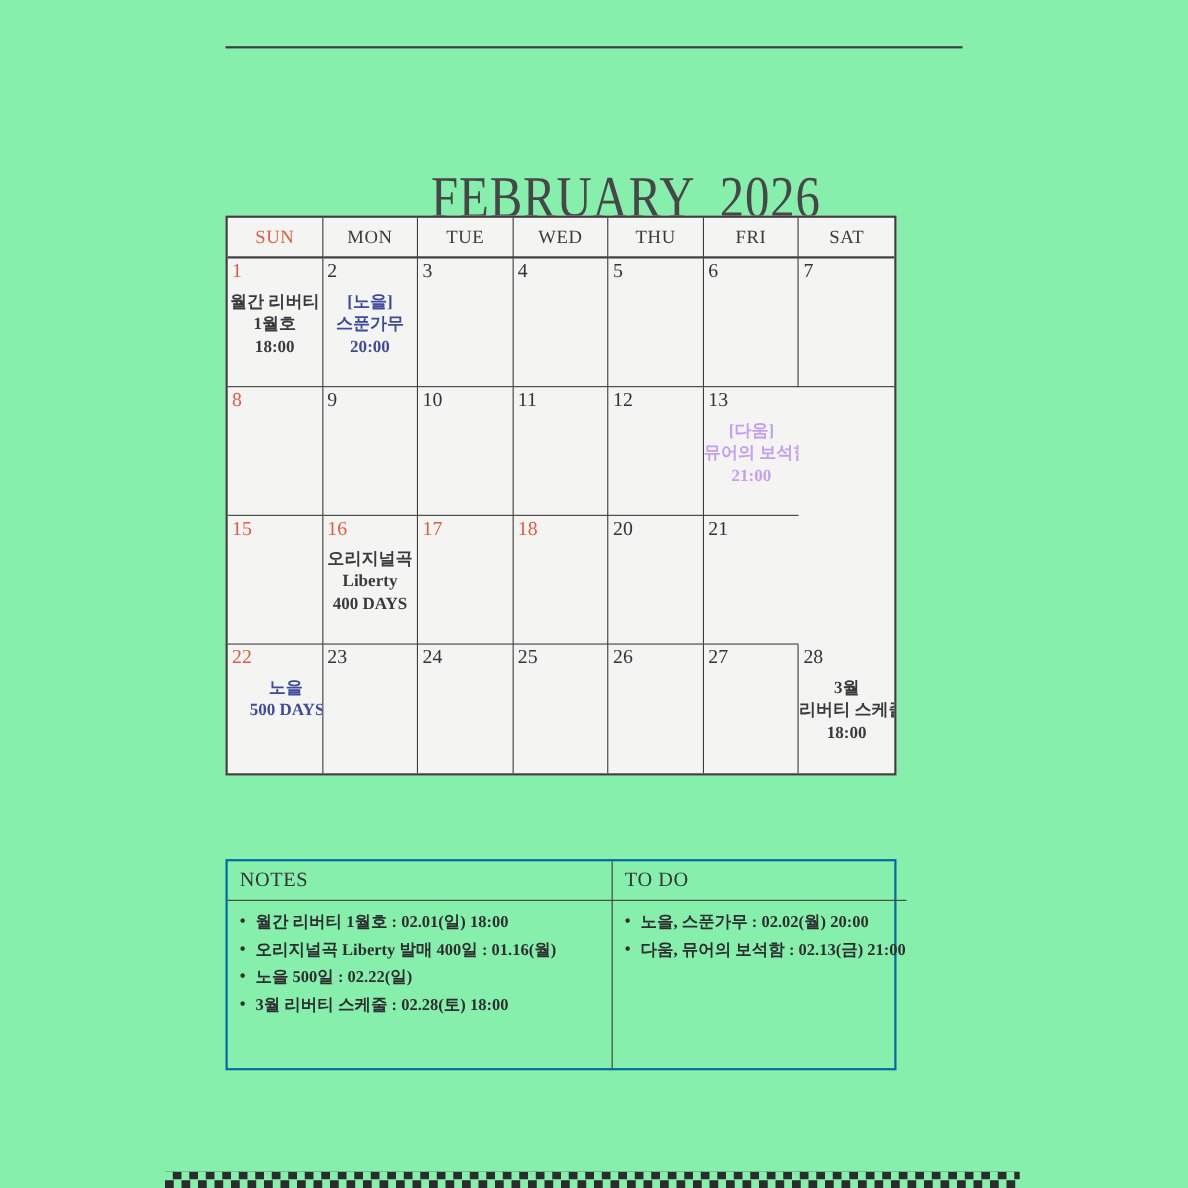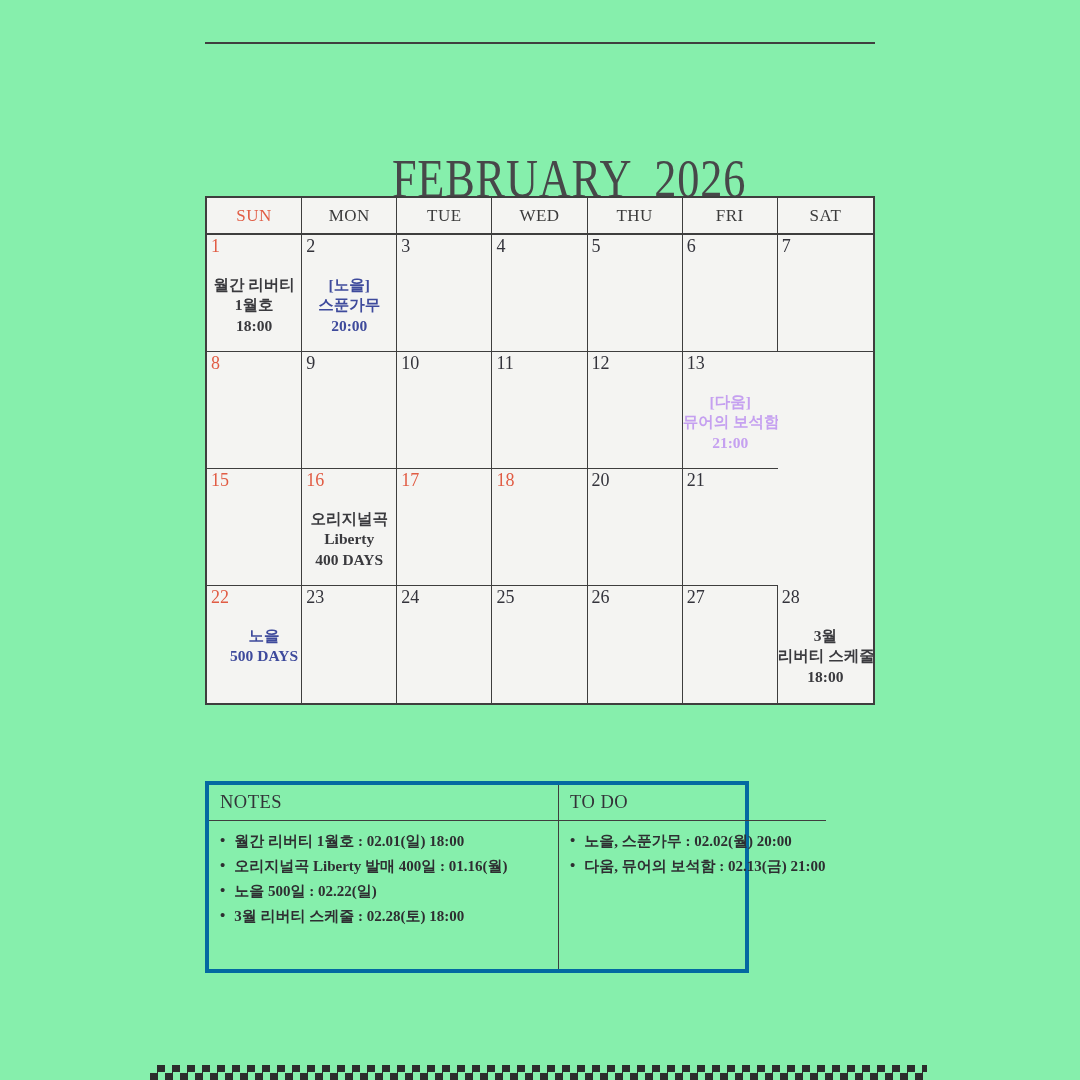--- a/index.html
+++ b/index.html
@@ -15,50 +15,50 @@
   }
   .title {
     position:absolute; left:0; top:86px; width:100%;
     text-align:center; font-size:54px; color:#474749;
     white-space:pre; letter-spacing:1px;
   }
   .title-inner { display:inline-block; transform:scaleX(0.82); transform-origin:center; }
 
   
   .calendar {
-    position:absolute; left:205px; top:196px; width:670px;
+    position:absolute; left:205px; top:196px; width:610px;
     border:2px solid #3e3e3e; background:#f4f4f2; box-sizing:border-box;
   }
   .cal-header, .week { display:grid; grid-template-columns:repeat(7,1fr); }
   .hcell {
     height:35px; border-right:1px solid #3e3e3e; border-bottom:2px solid #3e3e3e;
     display:flex; align-items:center; justify-content:center;
     font-size:17px; color:#3b3b3b; letter-spacing:0.5px;
   }
   .hcell:last-child { border-right:none; }
   .cell {
     height:117px; border-right:1px solid #3e3e3e; border-bottom:1px solid #3e3e3e;
     box-sizing:border-box; overflow:hidden;
   }
   .cell:last-child { border-right:none; }
   .week:last-child .cell { border-bottom:none; }
   .daynum {
     padding:1px 0 0 4px; font-size:18px; line-height:1.15; color:#33333b;
   }
   .daynum.red { color:#e15c44; }
   .event {
-    margin-top:18px; text-align:center;
+    margin-top:8px; text-align:center;
     font-size:15.5px; line-height:1.32; font-weight:600;
   }
   .event div { white-space:nowrap; }
 
   
   .notes-table {
-    position:absolute; left:205px; top:781px; width:544px; height:192px;
-    border:4px solid #0369a1; box-sizing:border-box;
+    position:absolute; left:205px; top:781px; width:610px; height:192px;
+    border:2px solid #0369a1; box-sizing:border-box;
     display:grid; grid-template-columns:350px 1fr; grid-template-rows:36px 1fr;
   }
   .nt-head {
     display:flex; align-items:center; padding-left:11px;
     font-size:18.5px; color:#333338; letter-spacing:0.5px;
     border-bottom:1px solid #3e3e3e;
   }
   .nt-head.left, .nt-body.left { border-right:1px solid #3e3e3e; }
   .nt-body { padding:11px 0 0 11px; }
   .nt-body ul { list-style:none; margin:0; padding:0; }

